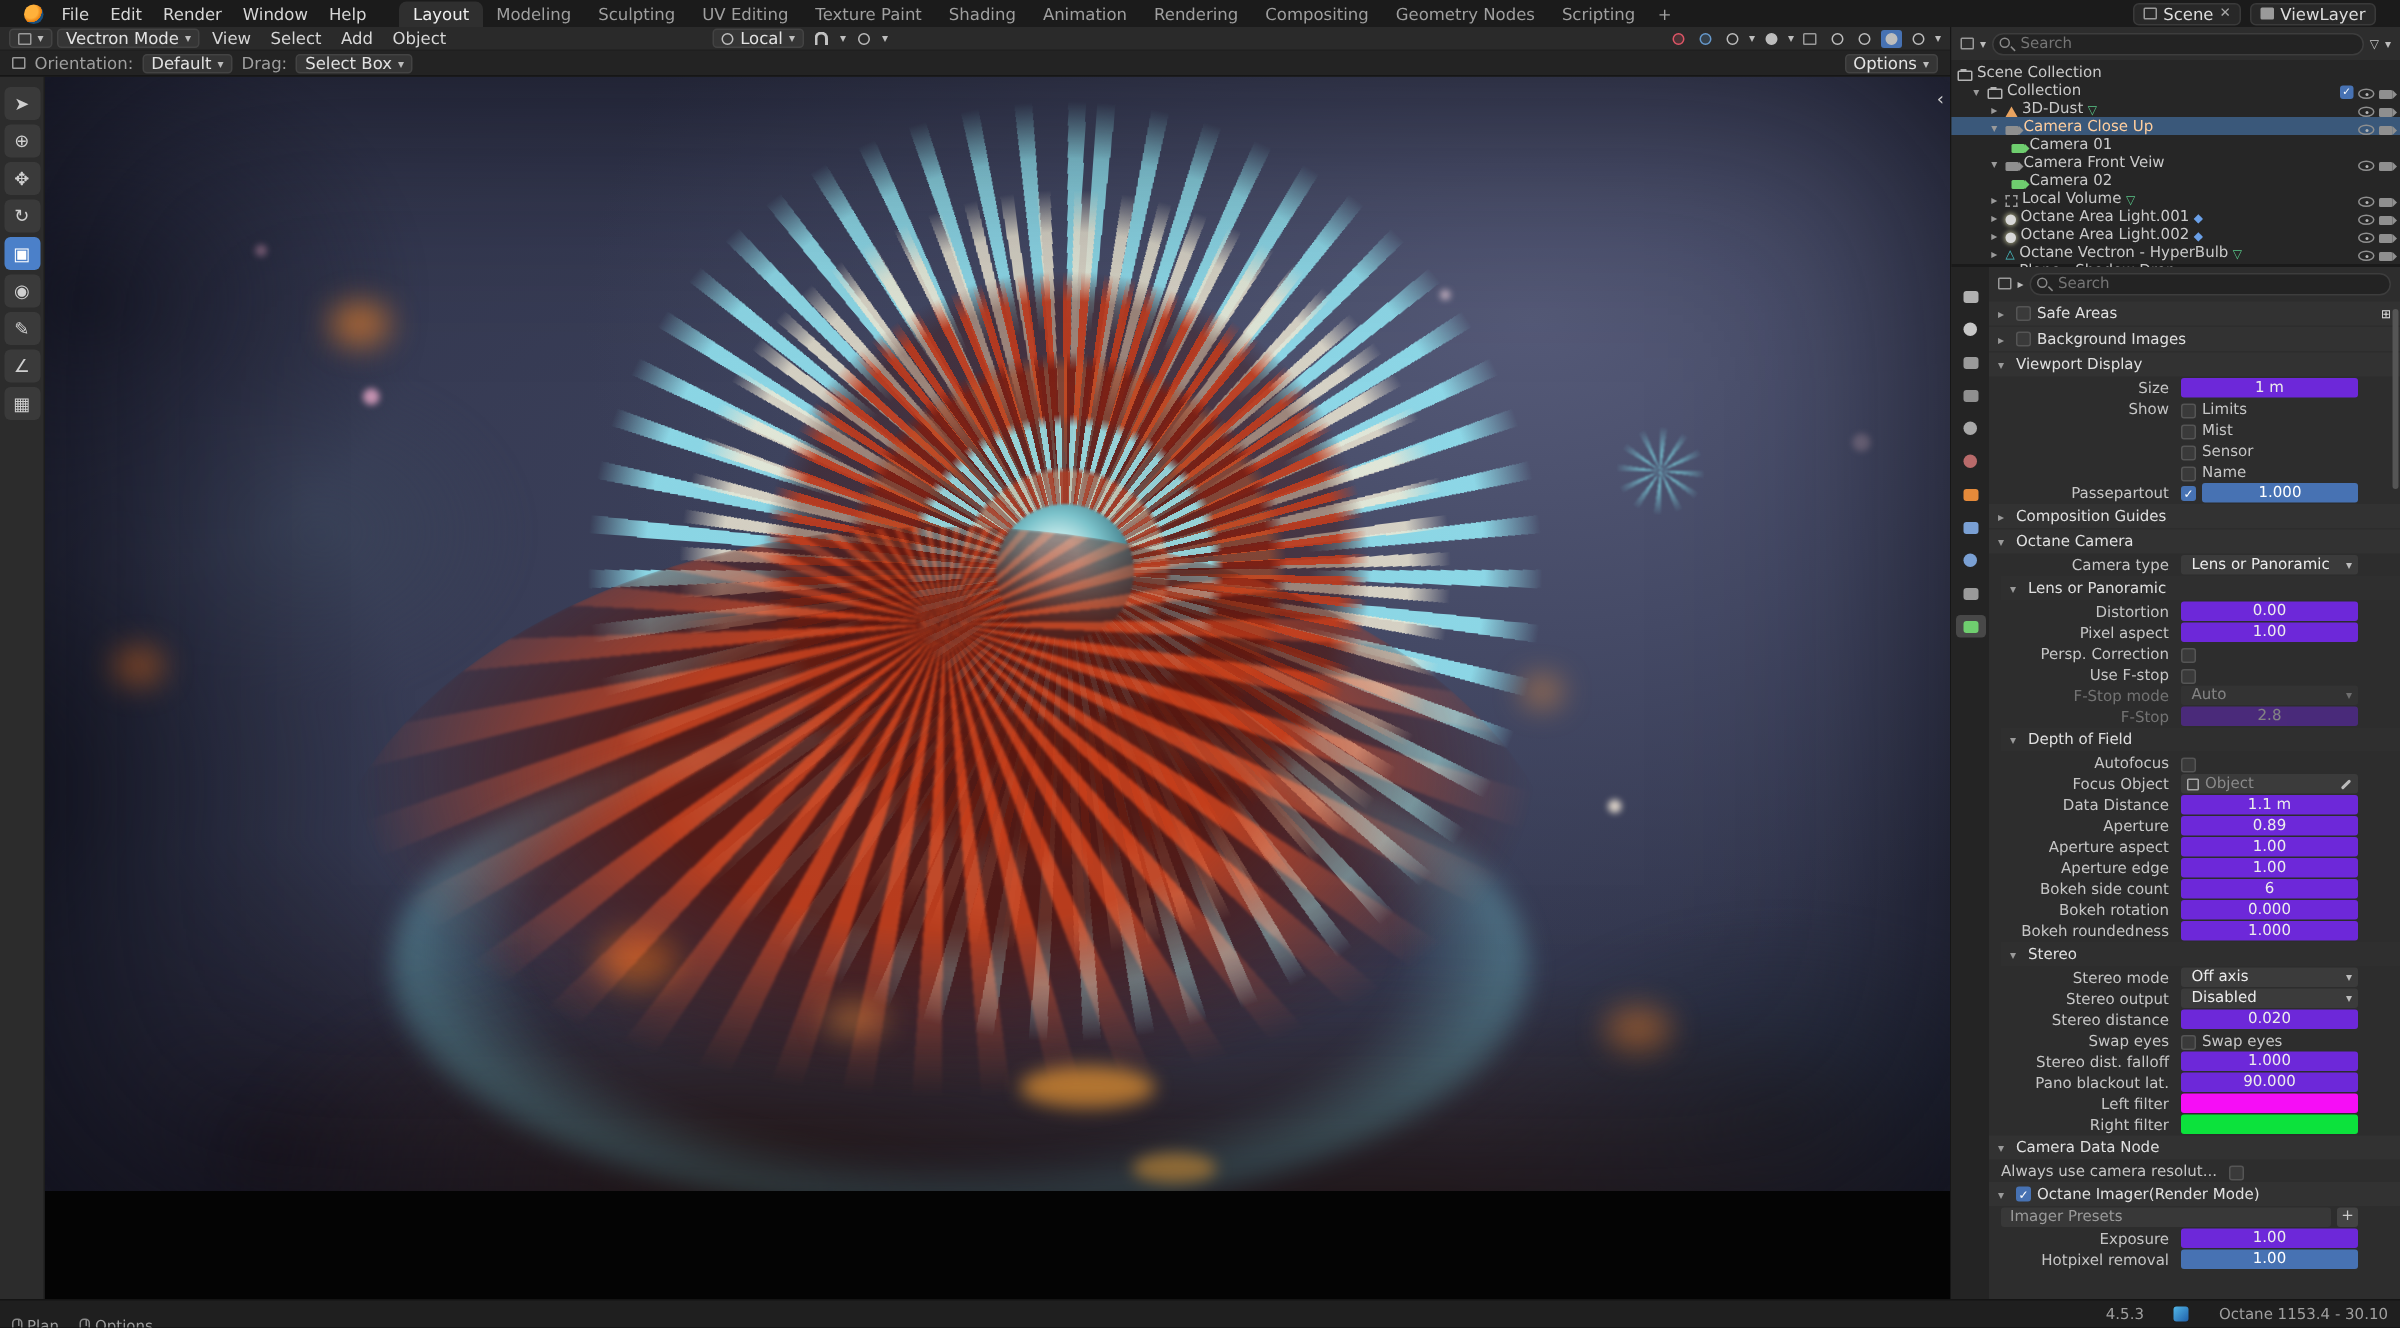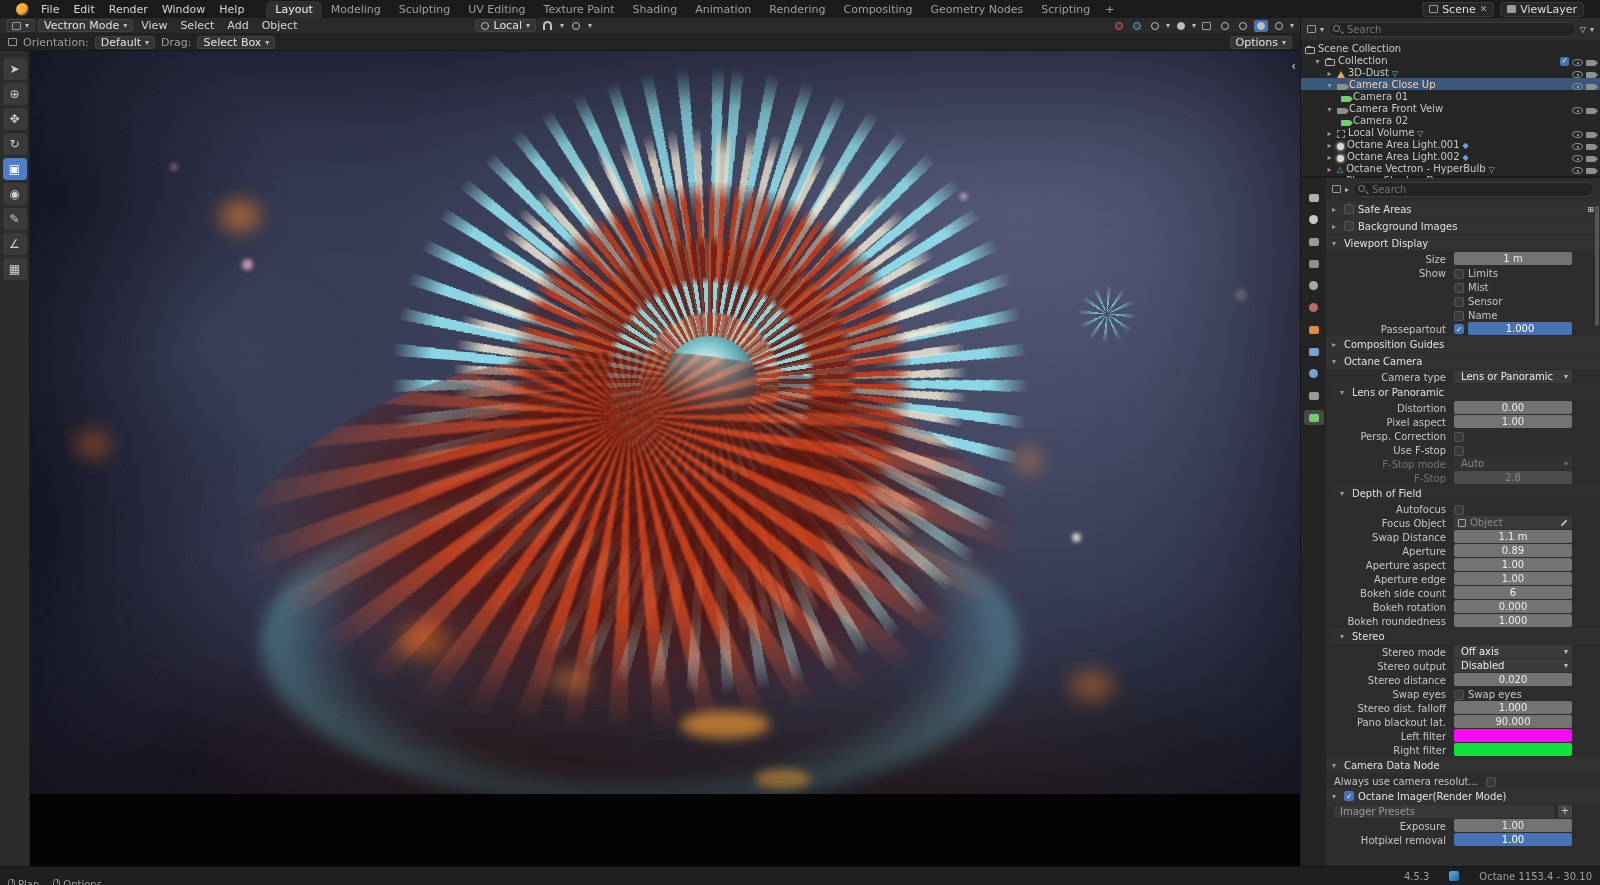--- a/index.html
+++ b/index.html
@@ -171,21 +171,21 @@
   .pscroll { position:absolute; right:1px; top:28px; width:4px; height:120px; background:#555; border-radius:2px; }
   .phead { display:flex; align-items:center; gap:4px; height:16px; margin-top:1px; padding:0 6px 0 6px;
     color:#e0e0e0; background:#323232; }
   .phead .tw { font-size:8px; color:#9a9a9a; width:8px; }
   .phead.sub { margin-left:8px; background:#2f2f2f; }
   .phead .hspace { flex:1; }
   .prow { display:flex; align-items:flex-end; height:13px; margin:1px 28px 1px 0; }
   .plbl { width:128px; text-align:right; padding-right:8px; color:#c6c6c6; flex:none; white-space:nowrap;
     overflow:hidden; }
   .pval { flex:1; display:flex; align-items:center; gap:4px; }
-  .pfield { flex:1; height:13px; line-height:13px; background:#737373; border-radius:2px; color:#ececec;
+  .pfield { flex:1; height:13px; line-height:13px; background:#6d28d9; border-radius:2px; color:#ececec;
     text-align:center; }
   .pfield.menu { background:#3b3b3b; text-align:left; padding:0 4px 0 7px; display:flex; align-items:center; }
   .pfield.menu .mtext { flex:1; }
   .pfield.blue { background:#4772b3; color:#fff; }
   .pcheck { width:10px; height:10px; background:#3a3a3a; border:1px solid #555; border-radius:2px; flex:none;
     color:#fff; font-size:8px; line-height:9px; text-align:center; }
   .pcheck.on { background:#4772b3; border-color:#4772b3; }
   .cblab { color:#c6c6c6; }
   .muted { opacity:.45; }
   .swatch { flex:1; height:13px; border-radius:2px; }
@@ -689,21 +689,21 @@
           <span class="plbl">Focus Object</span>
           <div class="pval">
             <span class="objfield">
               <span class="obj-ico"></span>
               <span class="ph">Object</span>
               <span class="dropper"></span>
             </span>
           </div>
         </div>
         <div class="prow">
-          <span class="plbl">Swap Distance</span>
+          <span class="plbl">Data Distance</span>
           <div class="pval">
               <span class="pfield">1.1 m</span>
             </div>
         </div>
         <div class="prow">
           <span class="plbl">Aperture</span>
           <div class="pval">
               <span class="pfield">0.89</span>
             </div>
         </div>

